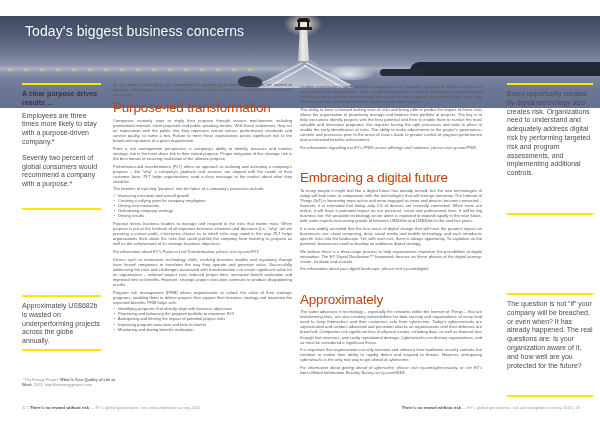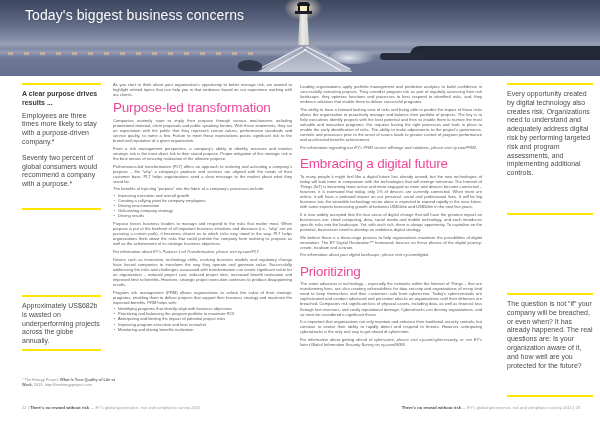--- a/index.html
+++ b/index.html
@@ -5,21 +5,21 @@
   html,body { margin:0; padding:0; }
   body {
     width:600px; height:424px; position:relative; overflow:hidden;
     background:#ffffff;
     font-family:"Liberation Sans","DejaVu Sans",sans-serif;
     -webkit-font-smoothing:antialiased;
   }
 
   
   .header {
-    position:absolute; left:0; top:0; width:600px; height:76px; overflow:hidden;
+    position:absolute; left:0; top:16px; width:600px; height:92px; overflow:hidden;
     background:linear-gradient(180deg,#3e4760 0%,#4d5670 15%,#5f6983 30%,#79829c 45%,
       #8c95ab 54%,#99a0b4 58%,#8791a9 62%,#77829f 68%,#6d7896 78%,#687393 90%,#66718f 100%);
   }
   .hz-band { position:absolute; left:0; top:49px; width:100%; height:8px;
     background:linear-gradient(180deg, rgba(213,208,216,0), rgba(213,208,216,.35) 40%, rgba(150,155,175,0)); }
   .hz-lights { position:absolute; left:4px; top:52px; width:250px; height:3px; opacity:.85;
     background:repeating-linear-gradient(90deg, rgba(226,178,148,0) 0 4px, rgba(230,182,150,.8) 4px 9px, rgba(226,178,148,0) 9px 16px); }
   .treeline { position:absolute; right:0; top:46px; width:190px; height:14px;
     background:#222836; border-radius:12px 0 0 6px; }
   .treeline::before { content:""; position:absolute; left:-30px; top:7px; width:44px; height:7px;
@@ -50,23 +50,23 @@
 
   .title { position:absolute; left:25px; top:7px; color:#fdfdfe; font-size:14px; line-height:16.5px;
     font-weight:400; letter-spacing:.1px; text-shadow:0 0 3px rgba(40,50,70,.45); }
 
   
   .col { position:absolute; }
   #col-a { left:113px; top:82px; width:179px; }
   #col-b { left:300px; top:84px; width:182px; }
 
   .intro { font-size:6.2px; line-height:8.8px; color:#4e4e4e; margin:0 0 2.5px; }
-  h2.section { font-size:13.5px; font-weight:400; color:#ec4899; letter-spacing:-.2px;
+  h2.section { font-size:13.5px; font-weight:400; color:#c2410c; letter-spacing:-.2px;
     margin:3px 0 2.5px; line-height:15px; }
-  h2.section.mt { margin-top:6px; }
+  h2.section.mt { margin-top:20px; }
   .bt p { font-size:4.1px; line-height:5.1px; color:#595959; text-align:justify; margin:0 0 2.5px; }
   .note { font-size:4px; line-height:5.1px; color:#8f8f8f; font-style:italic; margin:0 0 2.5px; }
   ul.bl { list-style:none; margin:0 0 2.5px; padding:0; }
   ul.bl li { font-size:4.1px; line-height:5.2px; color:#595959; padding-left:5px; position:relative; }
   ul.bl li::before { content:"\2022"; position:absolute; left:.5px; }
 
   
   .callout { position:absolute; border-top:2px solid #ffe600; border-bottom:2px solid #ffe600;
     padding-top:5px; font-size:7px; line-height:8.8px; color:#4c4c4c; }
   .callout .co-head { font-weight:bold; color:#383838; margin:0 0 4px; }
@@ -156,21 +156,21 @@
   <p>Leading organizations apply portfolio management and predictive analytics to build confidence in successfully executing projects. They consider program risk as part of regularly assessing their risk landscape, they optimize functions and processes to best respond to identified risks, and, they embrace solutions that enable them to deliver successful programs.</p>
   <p>The ability to have a forward looking view of risks and being able to predict the impact of those risks allows the organization to proactively manage and balance their portfolio of projects. The key is to help executives identify projects with the best potential and then to enable them to nurture the most valuable and innovative programs; this requires having the right processes and tools in place to enable the early identification of risks. The ability to make adjustments to the project's governance, controls and processes prior to the onset of issues leads to greater control of program performance and accelerated benefits achievement.</p>
   <p class="note">For information regarding our EY's PRM service offerings and solutions, please visit ey.com/PRM.</p>
 
   <h2 class="section mt">Embracing a digital future</h2>
   <p>To many people it might feel like a digital future has already arrived, but the new technologies of today will look tame in comparison with the technologies that will emerge tomorrow. The Internet of Things (IoT) is becoming more active and more engaged as more and devices become connected – however, it is estimated that today, only 1% of devices are currently connected. When more are online, it will have a profound impact on our personal, social and professional lives. It will be big business too; the wearable technology sector alone is expected to expand rapidly in the near future, with some experts forecasting growth of between US$10bn and US$50bn in the next five years.</p>
   <p>It is now widely accepted that the four areas of digital change that will have the greatest impact on businesses are: cloud computing, data, social media and mobile technology, and each introduces specific risks into the landscape. Yet, with each risk, there is always opportunity. To capitalize on the potential, businesses need to develop an ambitious digital strategy.</p>
   <p>We believe there is a three-stage process to help organizations maximize the possibilities of digital innovation. The EY Digital Realization™ framework focuses on these phases of the digital journey: create, incubate and activate.</p>
   <p class="note">For information about your digital landscape, please visit ey.com/digital.</p>
 
-  <h2 class="section mt">Prioritizing</h2>
+  <h2 class="section mt">Approximately</h2>
   <p>The same advances in technology – especially the networks within the Internet of Things – that are transforming lives, are also creating vulnerabilities for data security and organizations of every kind need to keep themselves and their customers safe from cybercrime. Today's cybercriminals are sophisticated and conduct advanced and persistent attacks on organizations until their defenses are breached. Companies risk significant loss of physical assets, including data, as well as financial loss through lost revenues, and costly reputational damage. Cyberattacks can destroy organizations, and so must be considered a significant threat.</p>
   <p>It is important that organizations not only maintain and enhance their traditional security controls, but continue to evolve their ability to rapidly detect and respond to threats. However, anticipating cyberattacks is the only real way to get ahead of cybercrime.</p>
   <p class="note">For information about getting ahead of cybercrime, please visit ey.com/cybersecurity, or see EY's latest Global Information Security Survey on ey.com/GISS.</p>
 </div>
 
 <div class="callout" id="rc1">
   <p>Every opportunity created by digital technology also creates risk. Organizations need to understand and adequately address digital risk by performing targeted risk and program assessments, and implementing additional controls.</p>
 </div>
 <div class="callout" id="rc2">
   <p>The question is not “if” your company will be breached, or even when? It has already happened. The real questions are: Is your organization aware of it, and how well are you protected for the future?</p>

